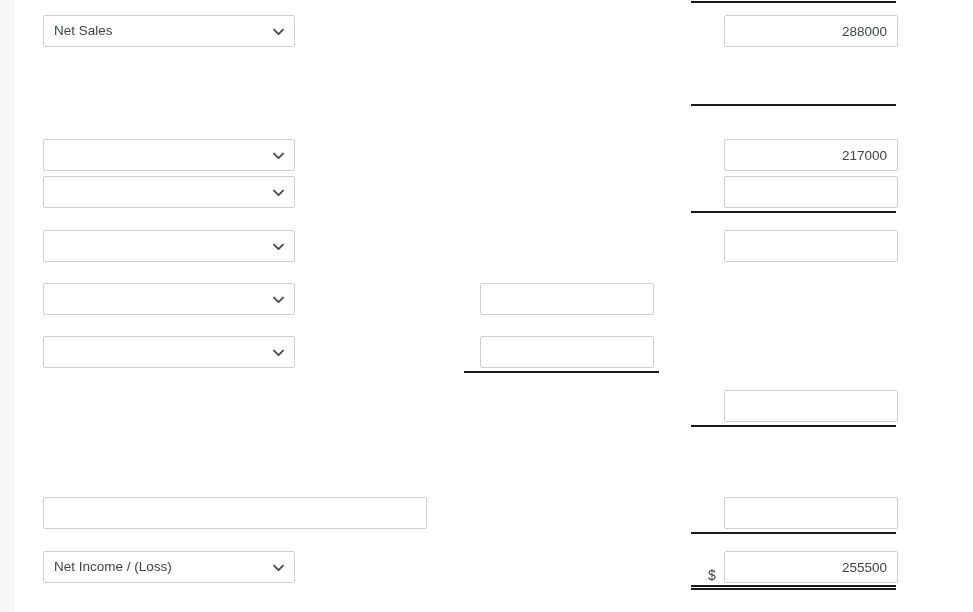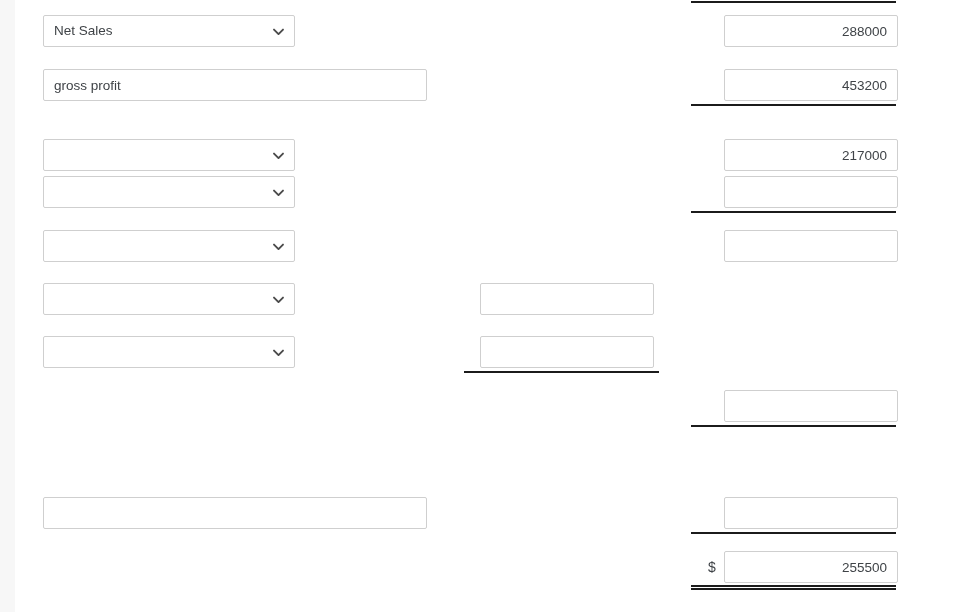--- a/index.html
+++ b/index.html
@@ -77,21 +77,21 @@
   .txt { width: 384px; }
   .num {
     width: 174px;
     text-align: right;
     padding-right: 10px;
     line-height: 30px;
   }
   .num-mid { width: 174px; }
 
   
-  .amount-wrap { position: relative; display: flex; align-items: center; }
+  .amount-wrap { position: relative; display: flex; align-items: flex-end; }
   .currency {
     font-size: 14px;
     color: #3f4347;
     width: 16px;
     margin-right: 0px;
     font-family: "Liberation Sans", sans-serif;
   }
 
   
   .rule {
@@ -124,29 +124,20 @@
         </div>
         <div class="col-amount">
           <div class="amount-wrap">
             <span class="currency"></span>
             <input type="text" class="num" placeholder="" value="288000" style="">
           </div>
         </div>
       </div>
       <div class="rule rule-amount" style="top: 1px;"></div>
       <div class="row" style="top: 69px;">
-        <div class="col-label">
-          <input type="text" class="txt" placeholder="" value="gross profit" style="">
-        </div>
-        <div class="col-amount">
-          <div class="amount-wrap">
-            <span class="currency"></span>
-            <input type="text" class="num" placeholder="" value="453200" style="">
-          </div>
-        </div>
       </div>
       <div class="rule rule-amount" style="top: 104px;"></div>
       <div class="row" style="top: 139px;">
         <div class="col-label">
           <div class="sel">
             <span class="chev">
               <svg viewBox="0 0 13 13" width="13" height="13" aria-hidden="true">
                 <path d="M2 4.6 L6.5 9.1 L11 4.6" fill="none" stroke="#4a4a4a" stroke-width="1.9" stroke-linecap="round" stroke-linejoin="round"></path>
               </svg>
             </span>
@@ -238,20 +229,27 @@
         </div>
         <div class="col-amount">
           <div class="amount-wrap">
             <span class="currency"></span>
             <input type="text" class="num" placeholder="" value="" style="">
           </div>
         </div>
       </div>
       <div class="rule rule-amount" style="top: 532px;"></div>
       <div class="row" style="top: 551px;">
+        <div class="col-label">
+          <div class="sel">Net Income / (Loss)<span class="chev">
+              <svg viewBox="0 0 13 13" width="13" height="13" aria-hidden="true">
+                <path d="M2 4.6 L6.5 9.1 L11 4.6" fill="none" stroke="#4a4a4a" stroke-width="1.9" stroke-linecap="round" stroke-linejoin="round"></path>
+              </svg>
+            </span></div>
+        </div>
         <div class="col-amount">
           <div class="amount-wrap">
             <span class="currency">$</span>
             <input type="text" class="num" placeholder="" value="255500" style="">
           </div>
         </div>
       </div>
       <div class="rule-double" style="top: 585px;"></div>
     </div>
 </div>

